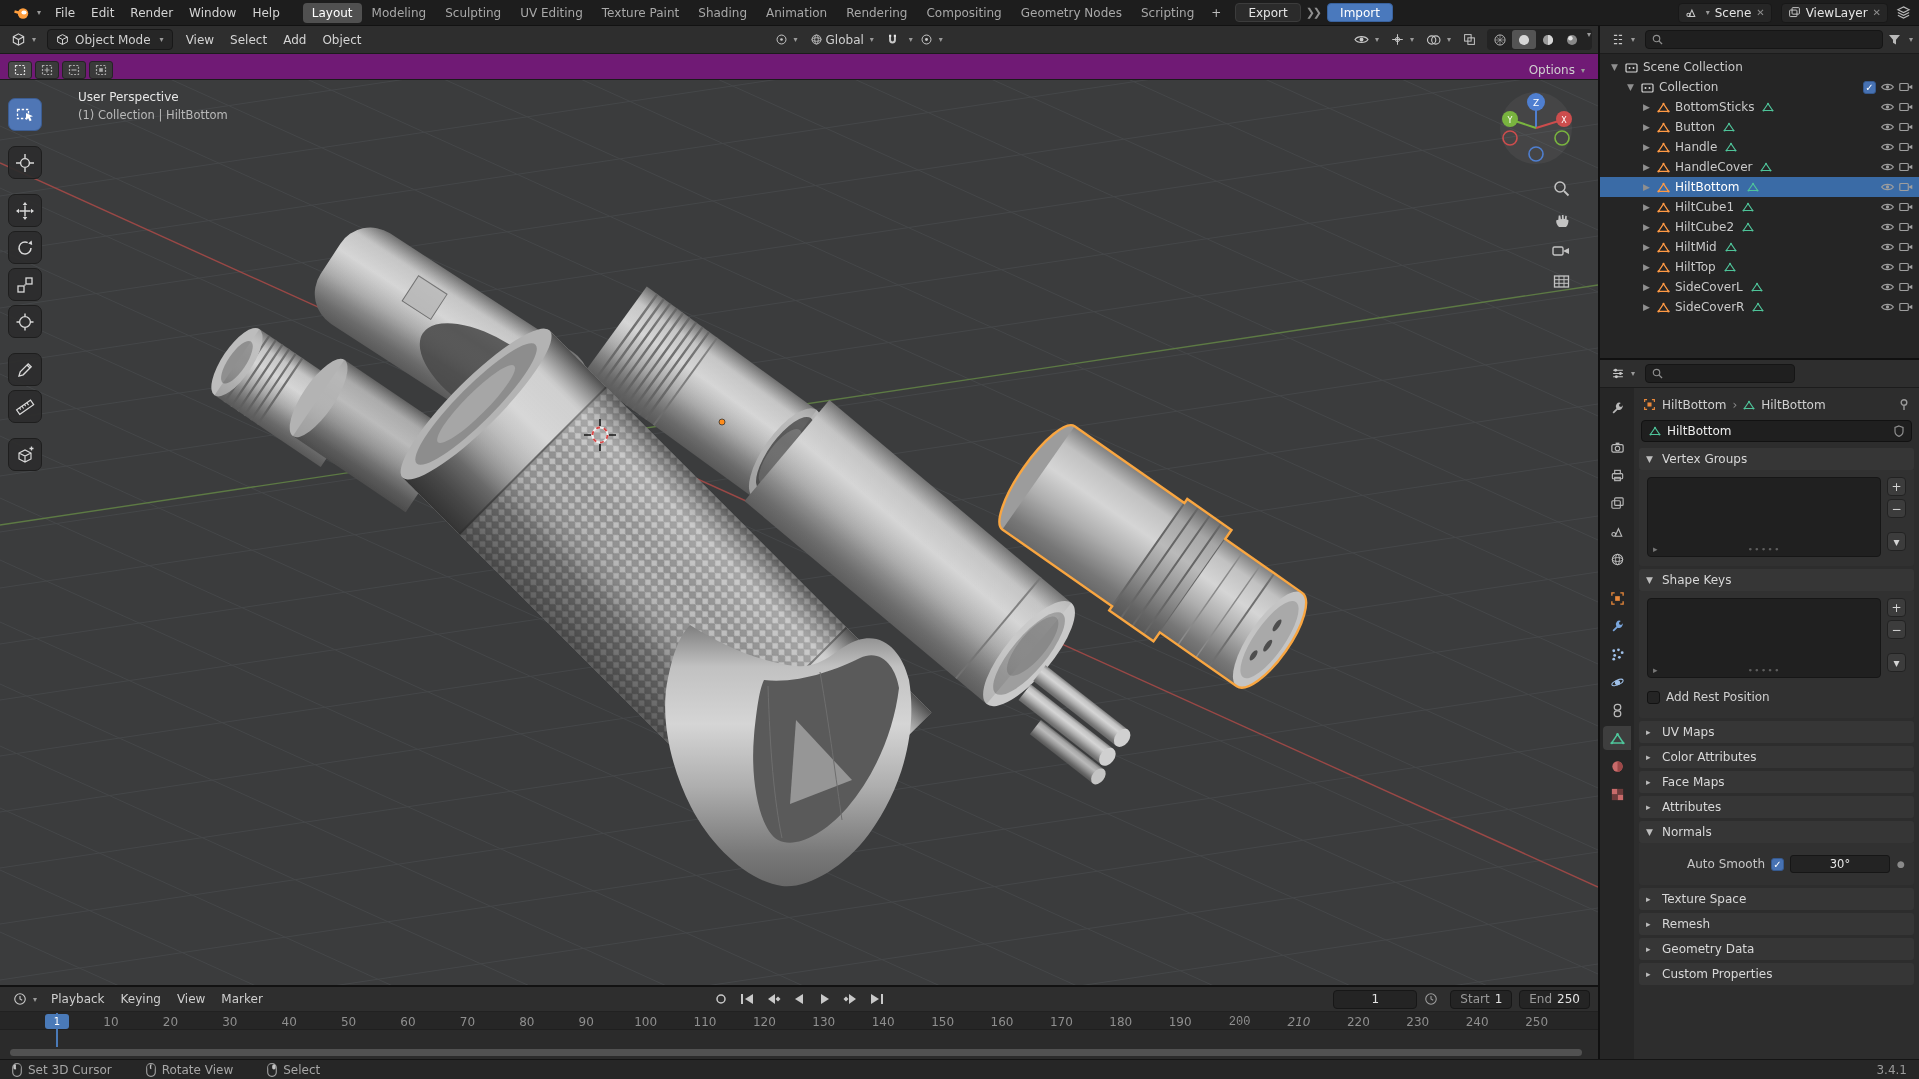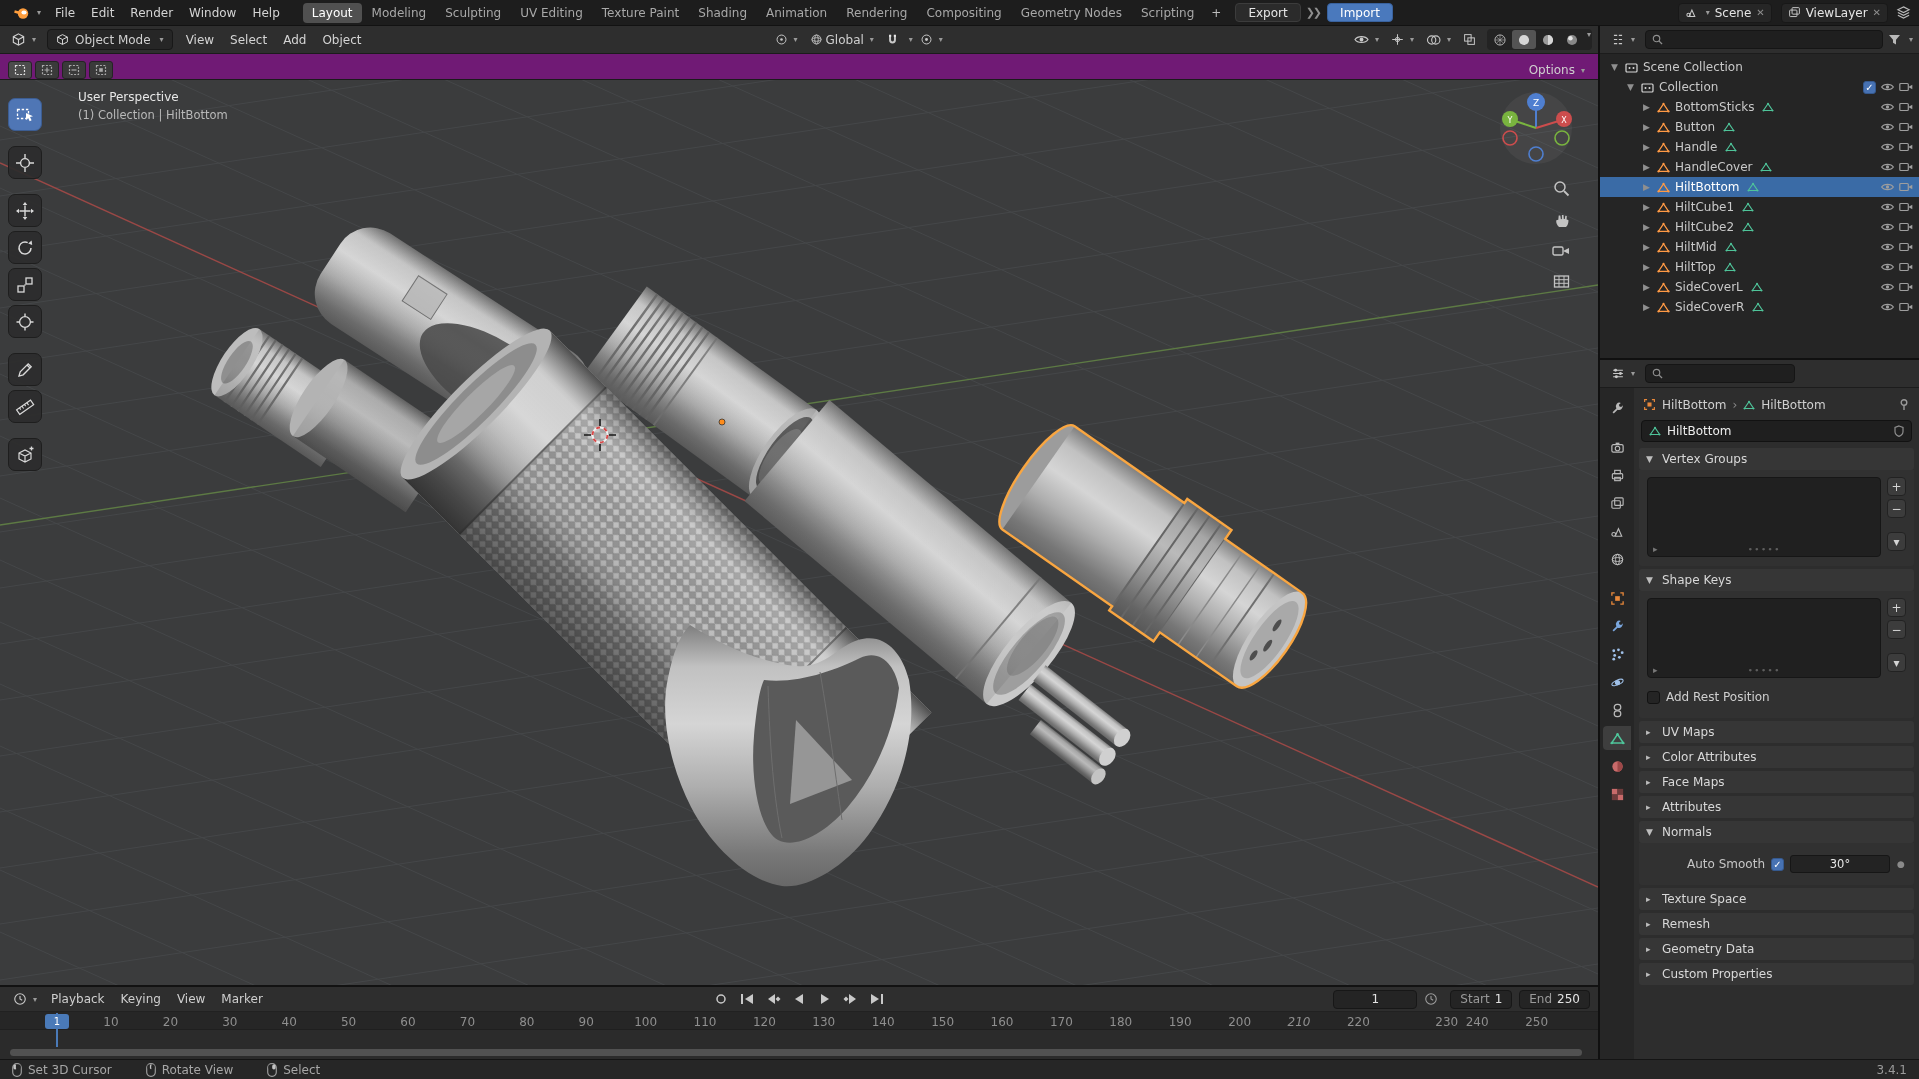--- a/index.html
+++ b/index.html
@@ -744,27 +744,27 @@
             <span class="tick" style="left: 942.6px;">150</span>
 
             <span class="tick" style="left: 1002px;">160</span>
 
             <span class="tick" style="left: 1061.4px;">170</span>
 
             <span class="tick" style="left: 1120.8px;">180</span>
 
             <span class="tick" style="left: 1180.2px;">190</span>
 
-            <span class="tick" style="left: 1239.6px;">200</span>
+            <span class="tick" style="left: 1239.6px; font-family: Liberation Mono, monospace;">200</span>
 
             <span class="tick" style="left: 1299px; font-style: italic;">210</span>
 
             <span class="tick" style="left: 1358.4px;">220</span>
 
-            <span class="tick" style="left: 1417.8px; margin-left: 29px;">230</span>
+            <span class="tick" style="left: 1417.8px;">230</span>
 
             <span class="tick" style="left: 1477.2px;">240</span>
 
             <span class="tick" style="left: 1536.6px;">250</span>
 
         </div>
         <div id="tl-track"></div>
         <div id="tl-scroll">
           <div id="tl-scrollbar"></div>
         </div>

